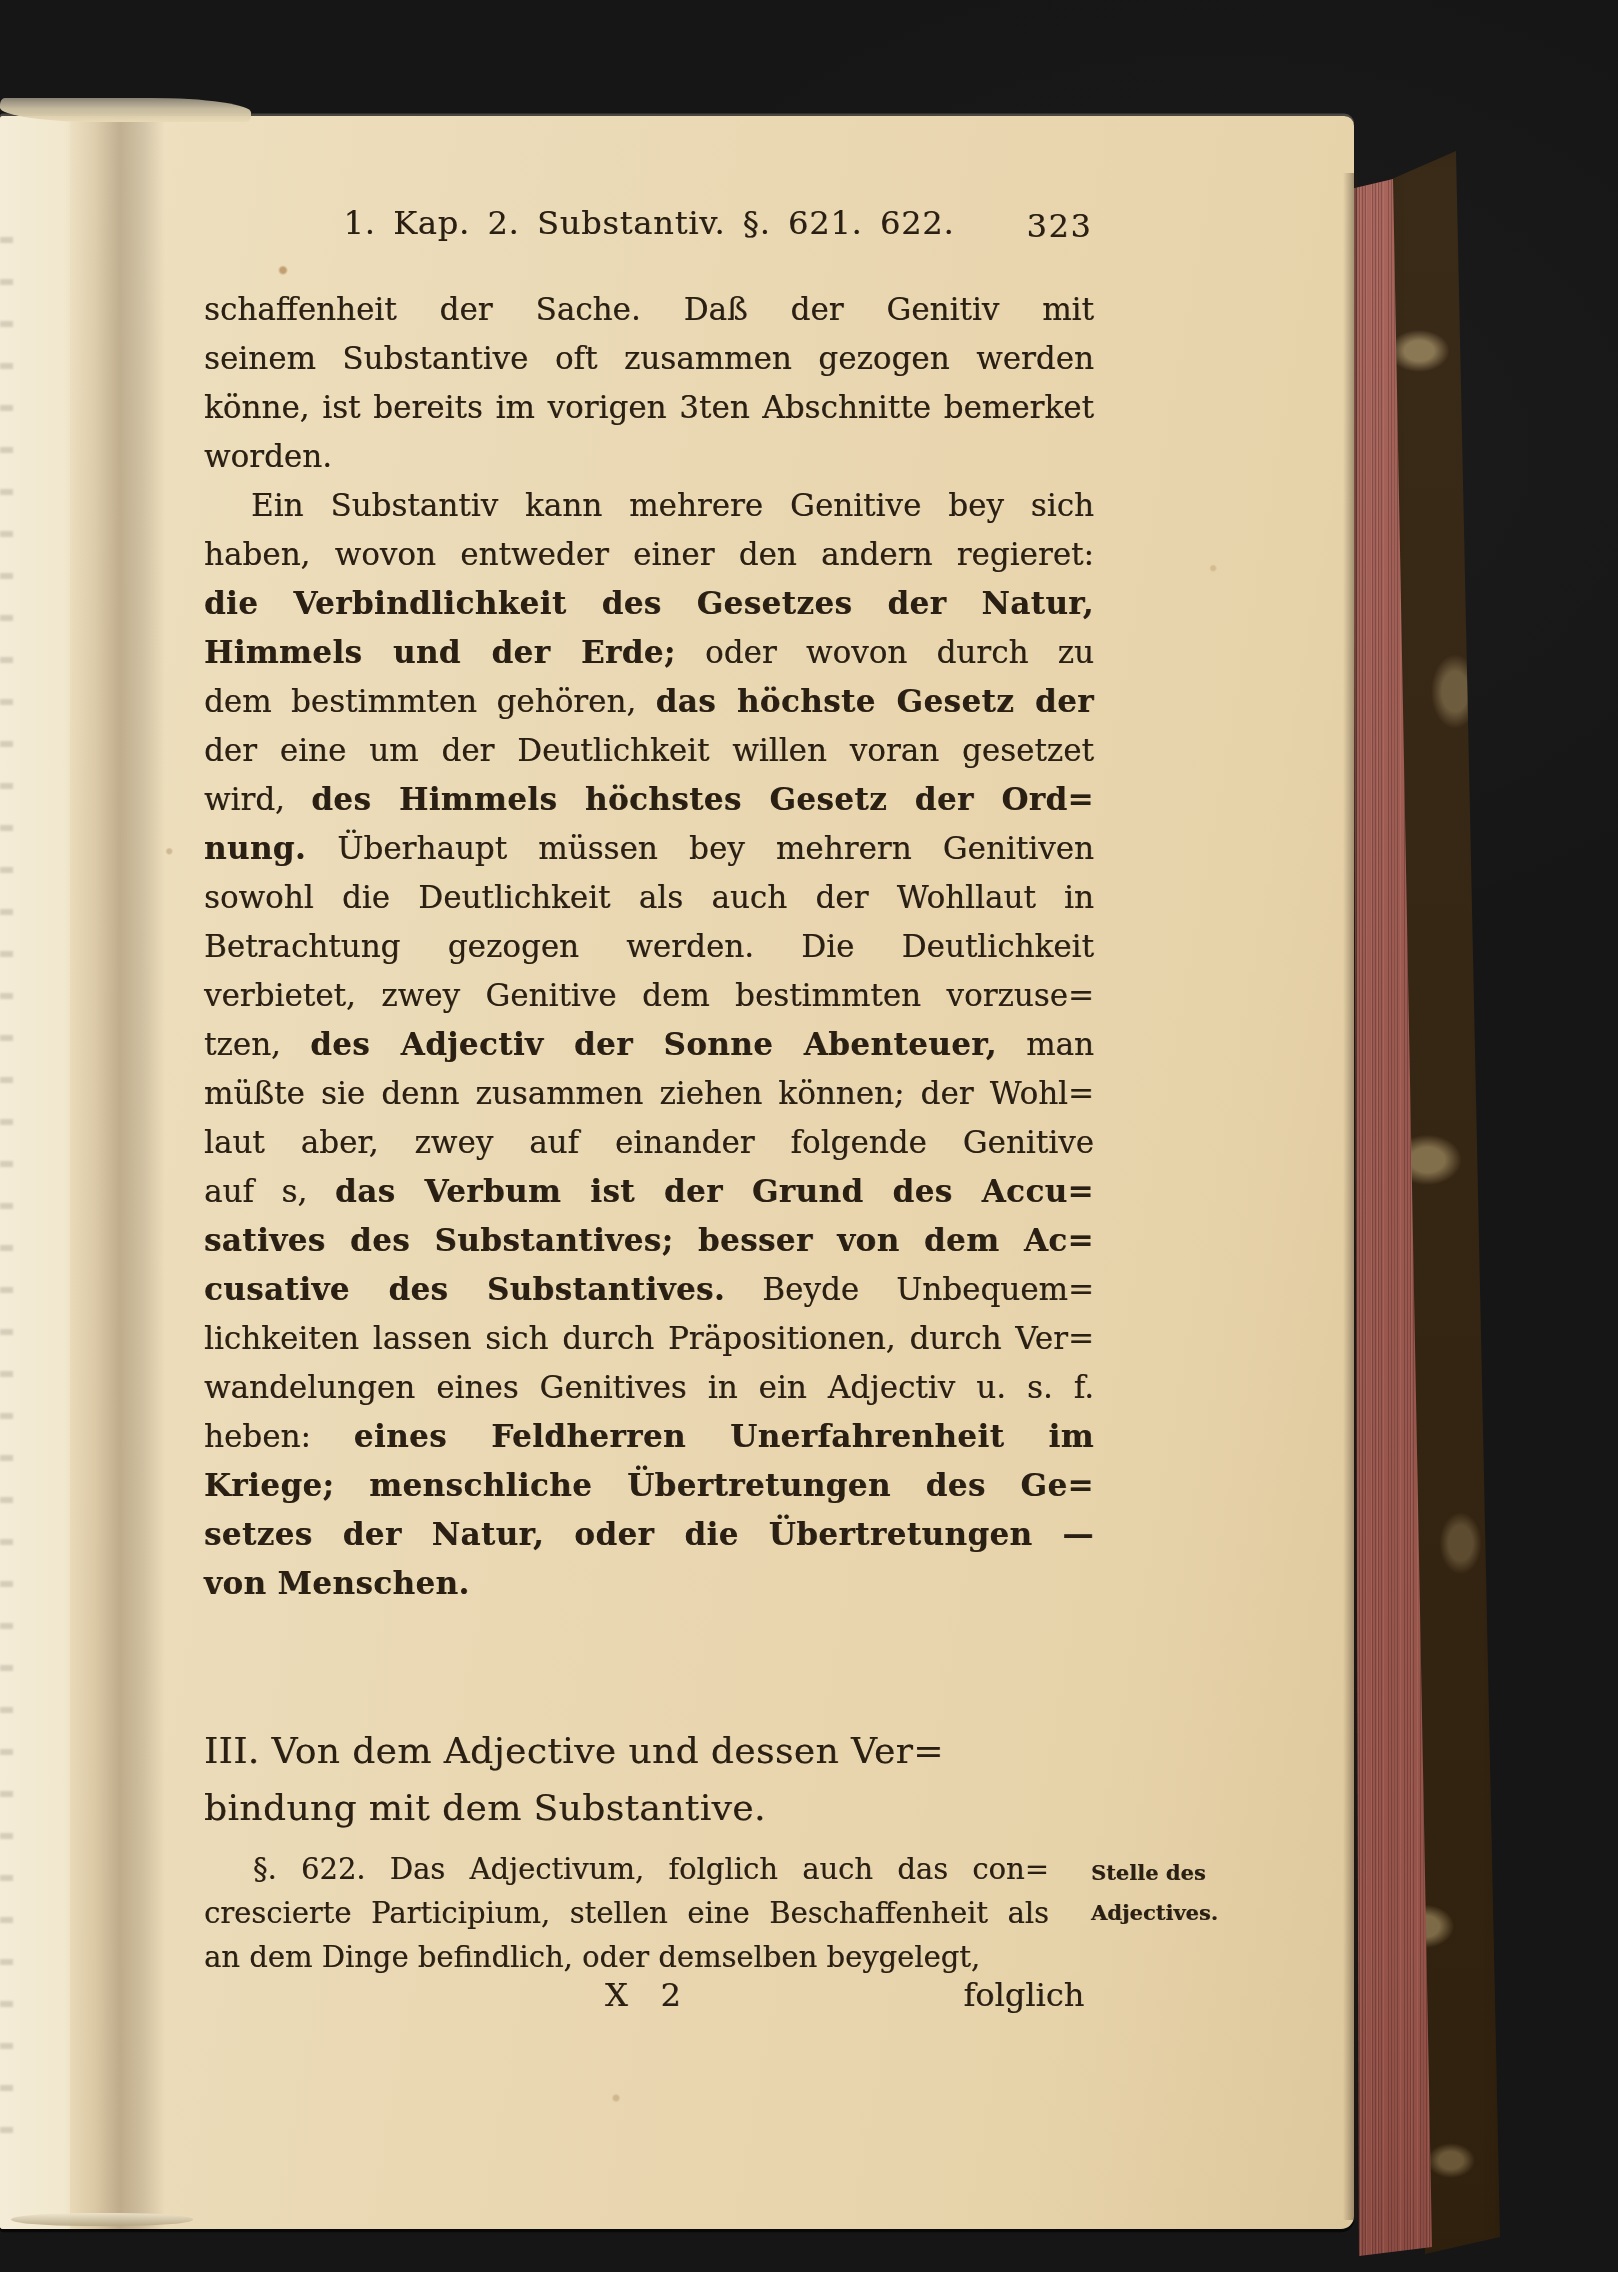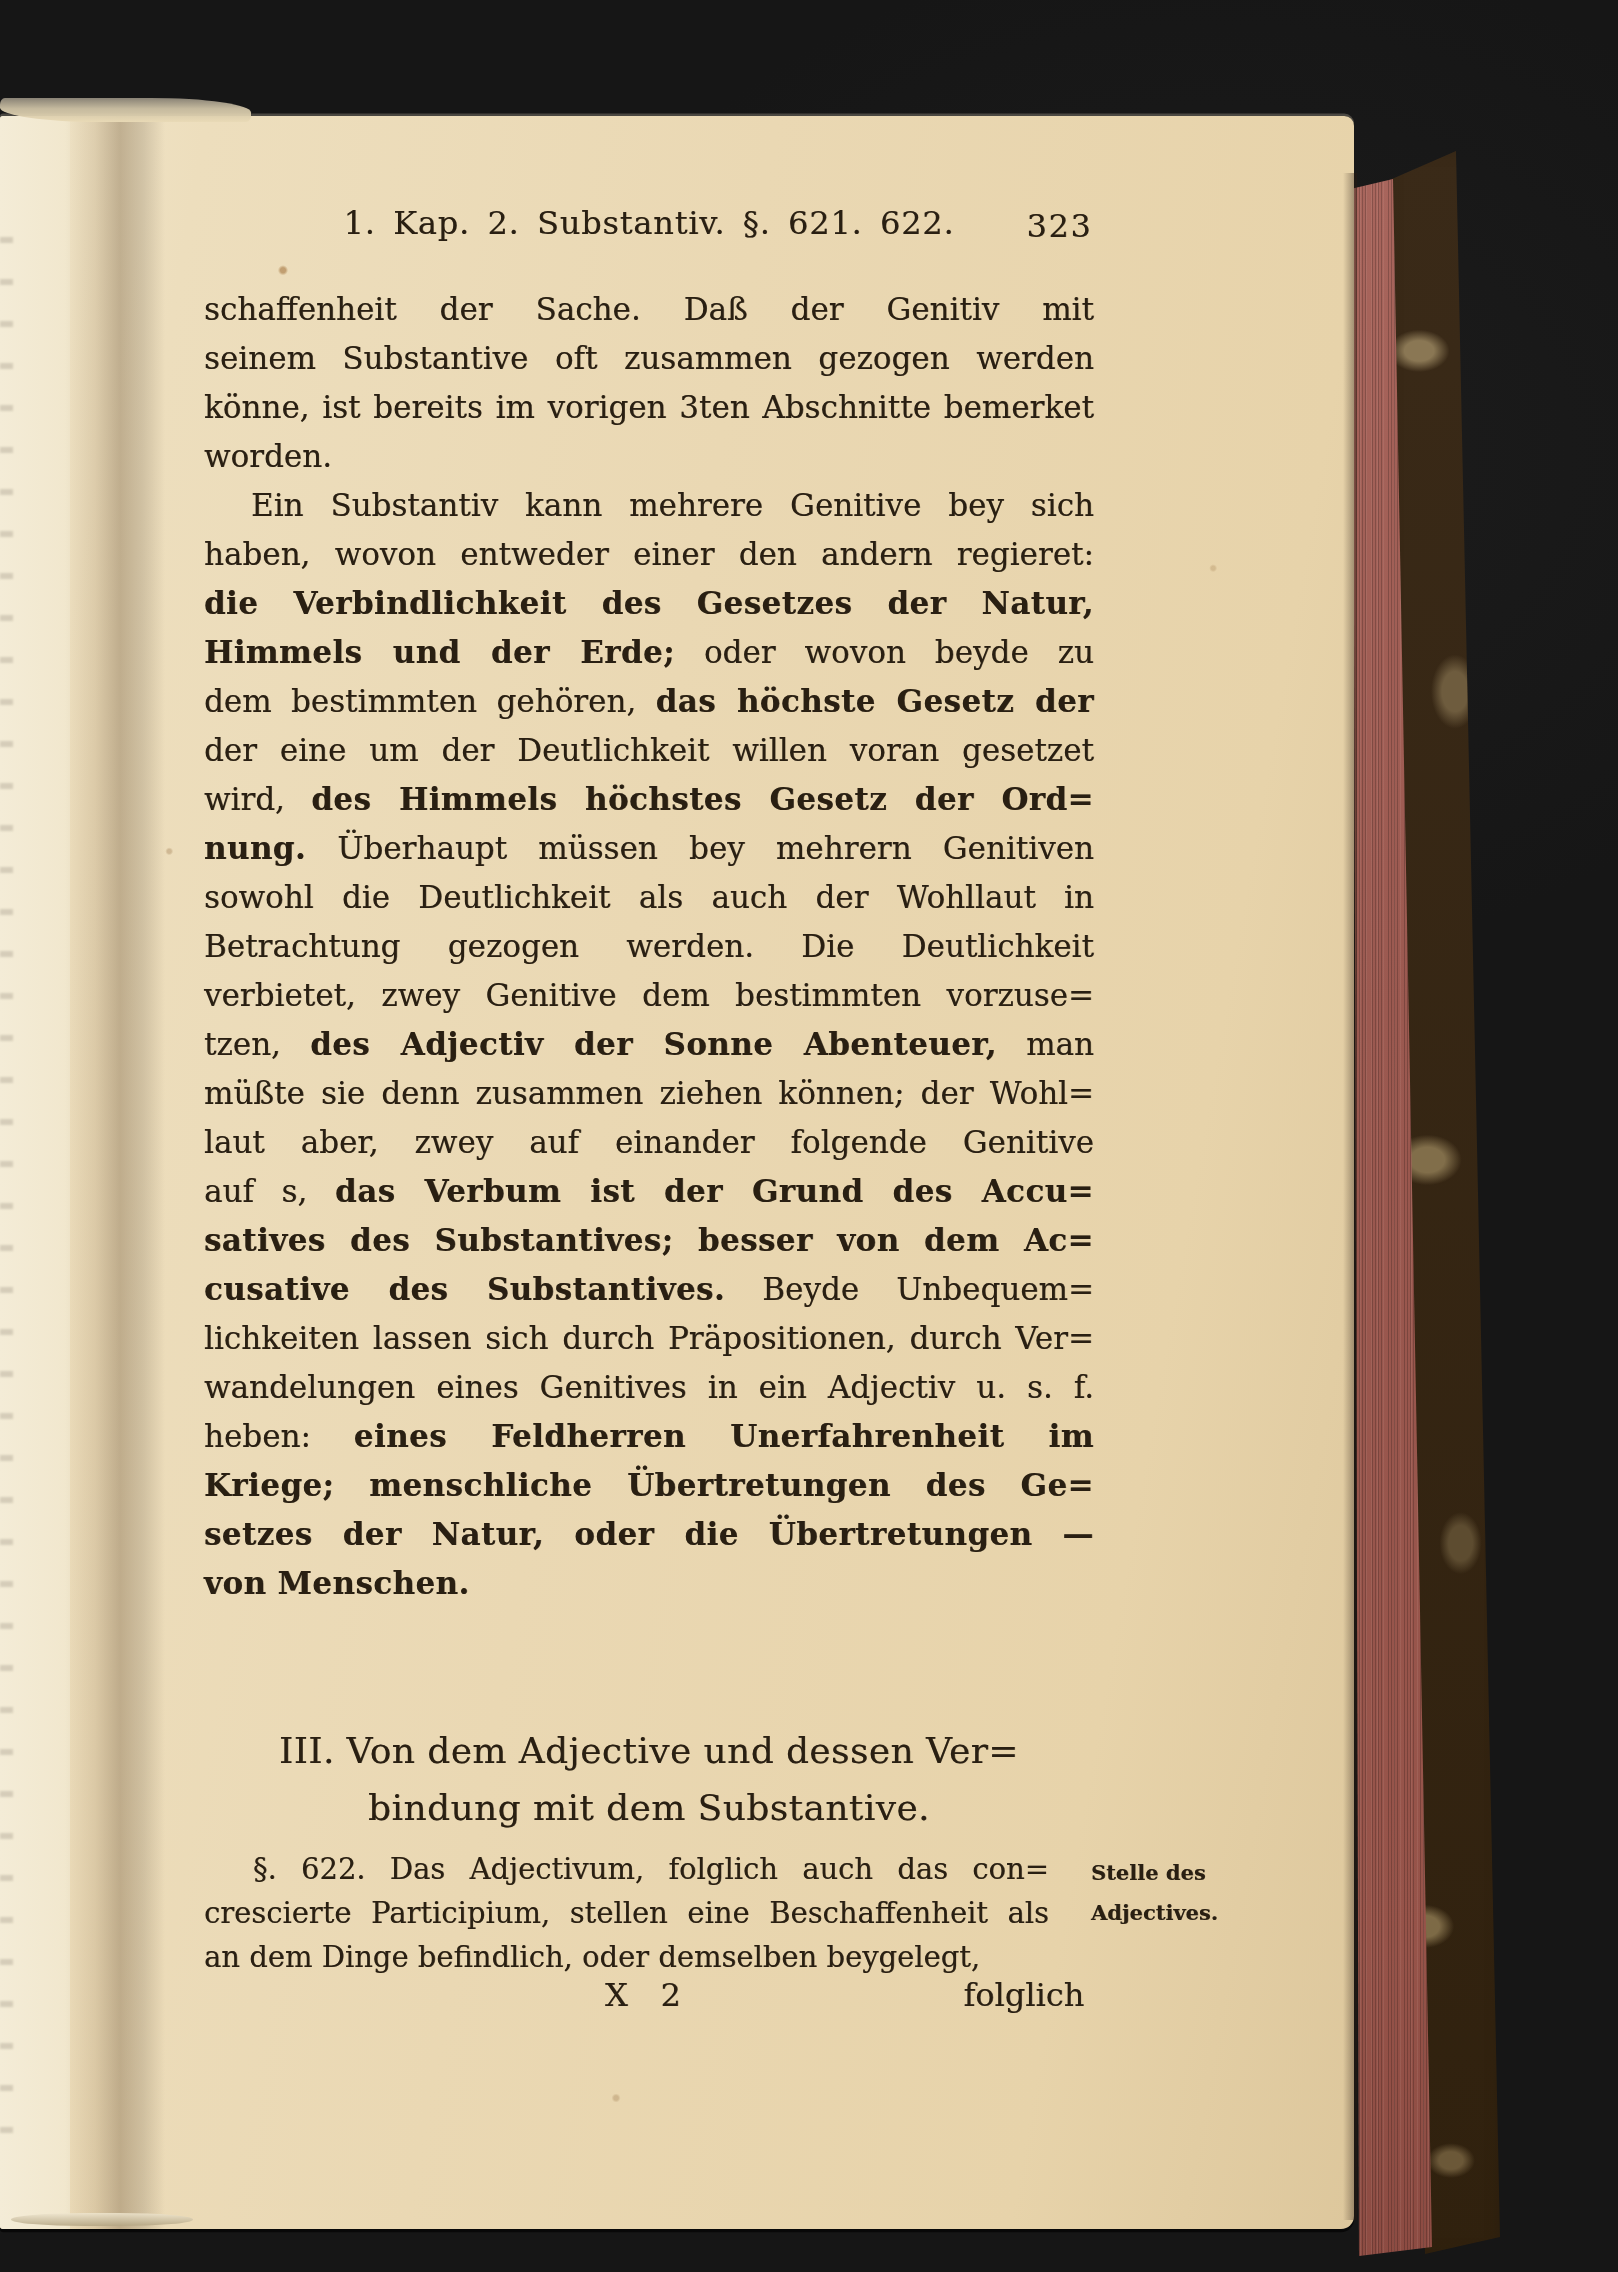--- a/index.html
+++ b/index.html
@@ -71,21 +71,21 @@
   .header{position:absolute;left:204px;top:88px;width:890px;font-size:32px;
     text-align:center;letter-spacing:0.8px;word-spacing:6.5px;}
   .pagenum{position:absolute;right:1.6px;top:3.2px;letter-spacing:1.6px;}
   .textblock{position:absolute;left:204px;top:169px;width:890px;
     font-size:31px;line-height:49px;}
   .tline{text-align:justify;text-align-last:justify;min-height:49px;}
   .tline.noj{text-align-last:left;}
   .tline.ind{padding-left:47px;}
   .em{font-weight:bold;letter-spacing:0.4px;}
   .heading{position:absolute;left:204px;top:1606px;width:890px;
-    font-size:36px;line-height:57px;text-align:center;letter-spacing:0.4px;}
+    font-size:36px;line-height:57px;letter-spacing:0.4px;}
   .p622{position:absolute;left:204px;top:1731px;width:845px;
     font-size:29px;line-height:44px;}
   .p622 .tline{min-height:44px;}
   .p622 .tline.ind{padding-left:49px;}
   .margin-note{position:absolute;left:1091px;top:1737px;width:146px;
     font-size:21px;line-height:40px;font-weight:bold;}
   .footer{position:absolute;left:204px;top:1860px;width:890px;height:49px;font-size:32px;}
   .sig{position:absolute;left:401px;letter-spacing:11.3px;}
   .catch{position:absolute;right:9.7px;}
 </style>
@@ -111,21 +111,21 @@
     </div>
 
     <div class="textblock" id="body-lines">
         <div class="tline"><span>schaffenheit der Sache.  Daß der Genitiv mit</span></div>
         <div class="tline"><span>seinem Substantive oft zusammen gezogen werden</span></div>
         <div class="tline"><span>könne, ist bereits im vorigen 3ten Abschnitte bemerket</span></div>
         <div class="tline noj"><span>worden.</span></div>
         <div class="tline ind"><span>Ein Substantiv kann mehrere Genitive bey sich</span></div>
         <div class="tline"><span>haben, wovon entweder einer den andern regieret:</span></div>
         <div class="tline"><span class="em">die Verbindlichkeit des Gesetzes der Natur,</span></div>
-        <div class="tline"><span class="em">Himmels und der Erde;</span><span> oder wovon beyde zu</span></div>
+        <div class="tline"><span class="em">Himmels und der Erde;</span><span> oder wovon durch zu</span></div>
         <div class="tline"><span>dem bestimmten gehören, </span><span class="em">das höchste Gesetz der</span></div>
         <div class="tline"><span>der eine um der Deutlichkeit willen voran gesetzet</span></div>
         <div class="tline"><span>wird, </span><span class="em">des Himmels höchstes Gesetz der Ord=</span></div>
         <div class="tline"><span class="em">nung.</span><span>  Überhaupt müssen bey mehrern Genitiven</span></div>
         <div class="tline"><span>sowohl die Deutlichkeit als auch der Wohllaut in</span></div>
         <div class="tline"><span>Betrachtung gezogen werden.  Die Deutlichkeit</span></div>
         <div class="tline"><span>verbietet, zwey Genitive dem bestimmten vorzuse=</span></div>
         <div class="tline"><span>tzen, </span><span class="em">des Adjectiv der Sonne Abenteuer,</span><span> man</span></div>
         <div class="tline"><span>müßte sie denn zusammen ziehen können; der Wohl=</span></div>
         <div class="tline"><span>laut aber, zwey auf einander folgende Genitive</span></div>

